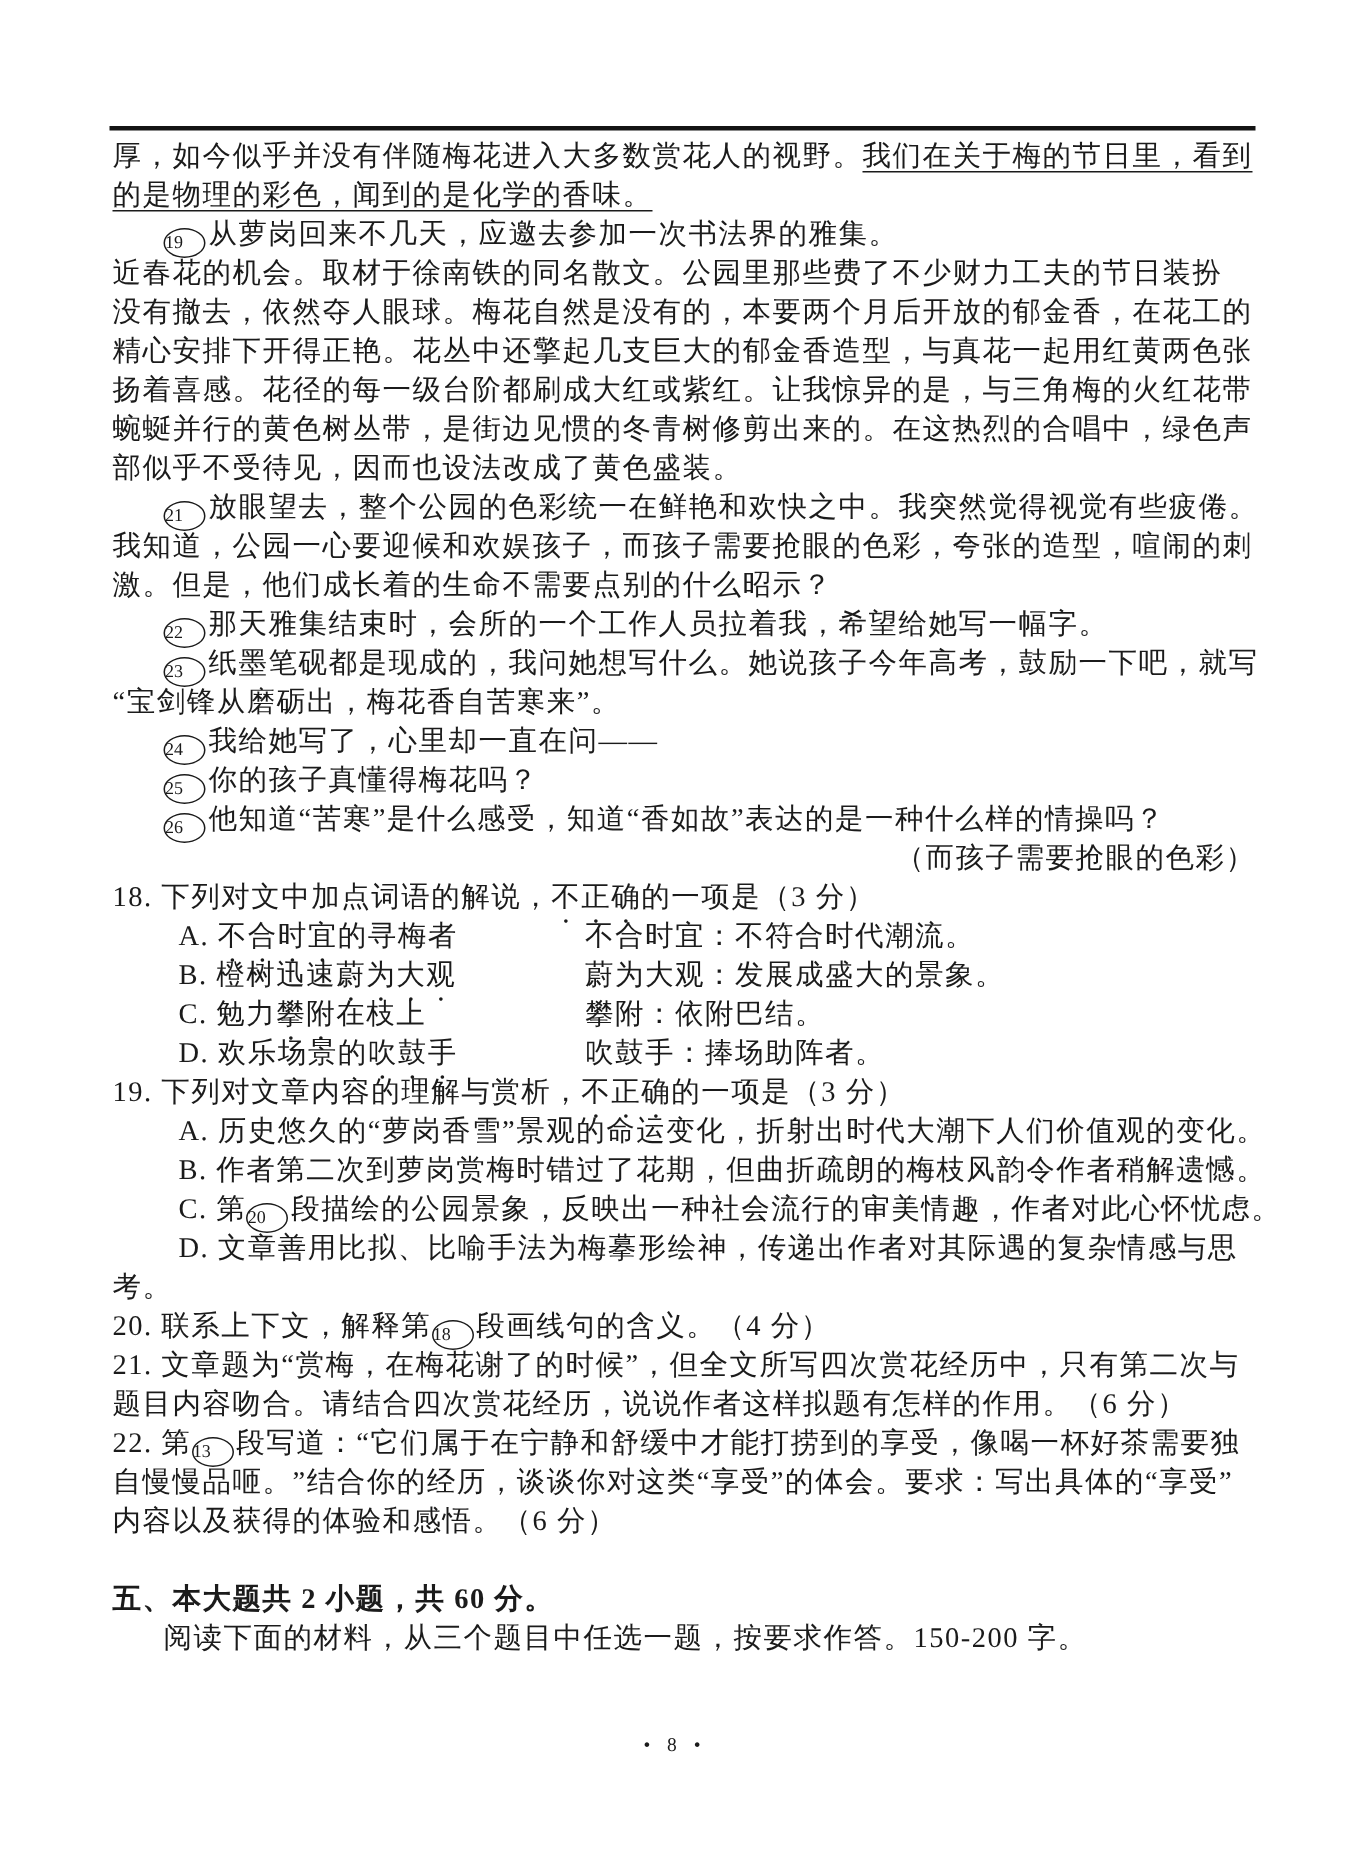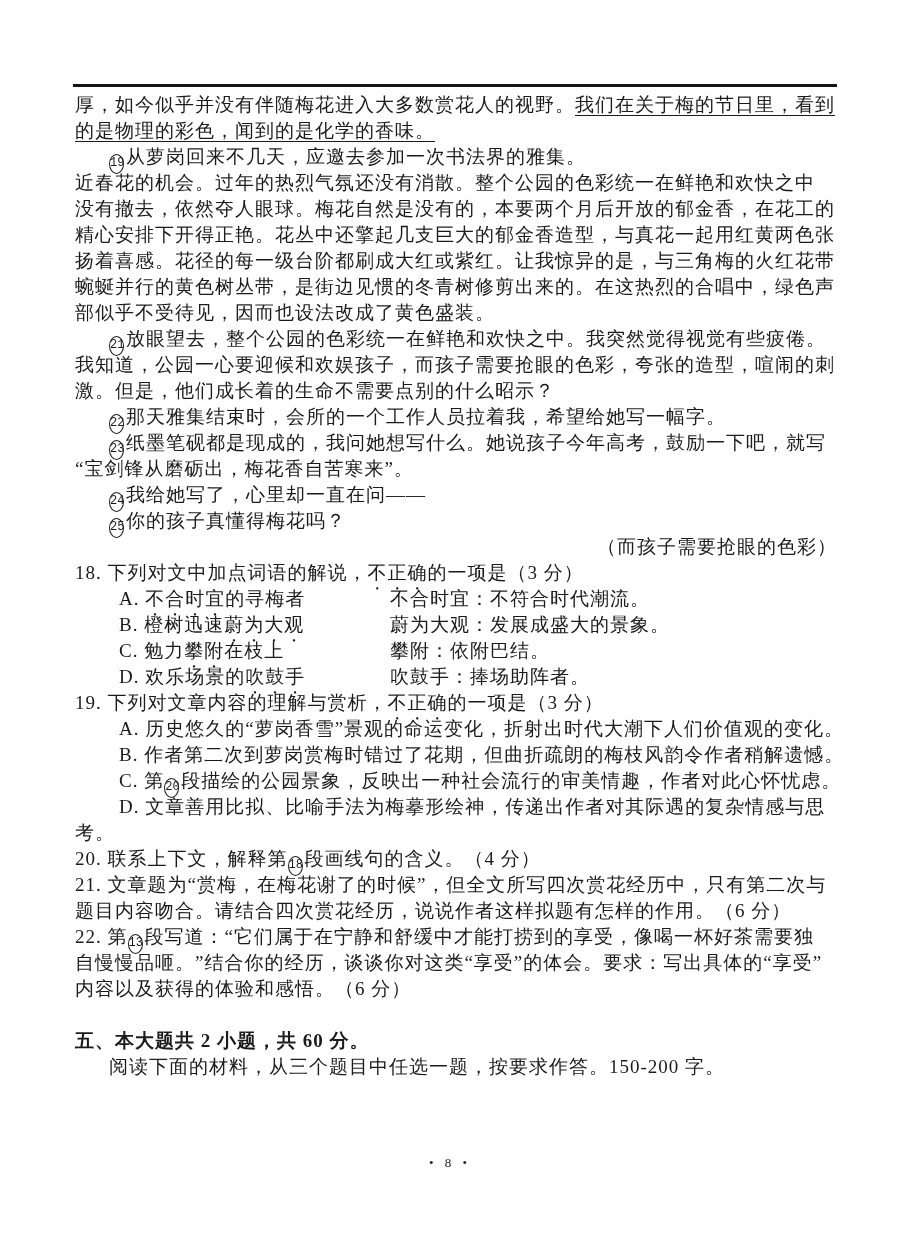--- a/index.html
+++ b/index.html
@@ -28,56 +28,57 @@
   .right{text-align:right;}
   .bold{font-weight:bold;}
   .ul{text-decoration:underline;text-underline-offset:4px;text-decoration-thickness:1px;}
   .emdot{
     -webkit-text-emphasis:filled dot #1b1b1b;
     text-emphasis:filled dot #1b1b1b;
     -webkit-text-emphasis-position:under;
     text-emphasis-position:under right;
   }
   .circ{
-    display:inline-block;width:15px;height:20px;box-sizing:border-box;
+    display:inline-block;width:28px;height:20px;box-sizing:border-box;
     border:1.5px solid #1b1b1b;border-radius:50%;
-    line-height:16px;text-align:right;
+    line-height:16px;text-align:left;
     font-size:12px;letter-spacing:0;
     vertical-align:-3px;margin:0 2px 0 0;
-    font-family:Liberation Mono, monospace;
+    font-family:Liberation Serif, serif;
   }
   .optleft{display:inline-block;width:271px;}
   .pagenum{
     position:absolute;left:0;top:1155px;width:100%;
     text-align:center;font-size:13px;letter-spacing:4px;color:#1b1b1b;
   }
 </style>
 </head>
 <body>
 
 <div class="page">
   <div class="top-rule"></div>
   <div class="content" id="content">
       <div class="line"><span class="">厚，如今似乎并没有伴随梅花进入大多数赏花人的视野。</span><span class="ul ">我们在关于梅的节日里，看到</span></div>
       <div class="line"><span class="ul ">的是物理的彩色，闻到的是化学的香味。</span></div>
       <div class="line ind-para"><span class="circ">19</span><span class="">从萝岗回来不几天，应邀去参加一次书法界的雅集。</span></div>
-      <div class="line"><span class="">近春花的机会。过年的热烈气氛还没有消散。整个公园的色彩统一在鲜艳和欢快之中</span></div>
+      <div class="line"><span class="">近春花的机会。取材于徐南铁的同名散文。公园里那些费了不少财力工夫的节日装扮</span></div>
       <div class="line"><span class="">没有撤去，依然夺人眼球。梅花自然是没有的，本要两个月后开放的郁金香，在花工的</span></div>
       <div class="line"><span class="">精心安排下开得正艳。花丛中还擎起几支巨大的郁金香造型，与真花一起用红黄两色张</span></div>
       <div class="line"><span class="">扬着喜感。花径的每一级台阶都刷成大红或紫红。让我惊异的是，与三角梅的火红花带</span></div>
       <div class="line"><span class="">蜿蜒并行的黄色树丛带，是街边见惯的冬青树修剪出来的。在这热烈的合唱中，绿色声</span></div>
       <div class="line"><span class="">部似乎不受待见，因而也设法改成了黄色盛装。</span></div>
       <div class="line ind-para"><span class="circ">21</span><span class="">放眼望去，整个公园的色彩统一在鲜艳和欢快之中。我突然觉得视觉有些疲倦。</span></div>
       <div class="line"><span class="">我知道，公园一心要迎候和欢娱孩子，而孩子需要抢眼的色彩，夸张的造型，喧闹的刺</span></div>
       <div class="line"><span class="">激。但是，他们成长着的生命不需要点别的什么昭示？</span></div>
       <div class="line ind-para"><span class="circ">22</span><span class="">那天雅集结束时，会所的一个工作人员拉着我，希望给她写一幅字。</span></div>
       <div class="line ind-para"><span class="circ">23</span><span class="">纸墨笔砚都是现成的，我问她想写什么。她说孩子今年高考，鼓励一下吧，就写</span></div>
       <div class="line"><span class="">“宝剑锋从磨砺出，梅花香自苦寒来”。</span></div>
       <div class="line ind-para"><span class="circ">24</span><span class="">我给她写了，心里却一直在问——</span></div>
       <div class="line ind-para"><span class="circ">25</span><span class="">你的孩子真懂得梅花吗？</span></div>
+      <div class="line ind-para"><span class="circ">26</span><span class="">他知道“苦寒”是什么感受，知道“香如故”表达的是一种什么样的情操吗？</span></div>
       <div class="line right"><span class="">（而孩子需要抢眼的色彩）</span></div>
       <div class="line"><span class="">18. 下列对文中加点词语的解说，</span><span class="emdot">不正确</span><span class="">的一项是（3 分）</span></div>
       <div class="line ind-opt"><span class="optleft"><span class="">A. </span><span class="emdot">不合时宜</span><span class="">的寻梅者</span></span><span><span class="">不合时宜：不符合时代潮流。</span></span></div>
       <div class="line ind-opt"><span class="optleft"><span class="">B. 橙树迅速</span><span class="emdot">蔚为大观</span></span><span><span class="">蔚为大观：发展成盛大的景象。</span></span></div>
       <div class="line ind-opt"><span class="optleft"><span class="">C. 勉力</span><span class="emdot">攀附</span><span class="">在枝上</span></span><span><span class="">攀附：依附巴结。</span></span></div>
       <div class="line ind-opt"><span class="optleft"><span class="">D. 欢乐场景的</span><span class="emdot">吹鼓手</span></span><span><span class="">吹鼓手：捧场助阵者。</span></span></div>
       <div class="line"><span class="">19. 下列对文章内容的理解与赏析，</span><span class="emdot">不正确</span><span class="">的一项是（3 分）</span></div>
       <div class="line ind-opt"><span class="">A. 历史悠久的“萝岗香雪”景观的命运变化，折射出时代大潮下人们价值观的变化。</span></div>
       <div class="line ind-opt"><span class="">B. 作者第二次到萝岗赏梅时错过了花期，但曲折疏朗的梅枝风韵令作者稍解遗憾。</span></div>
       <div class="line ind-opt"><span class="">C. 第</span><span class="circ">20</span><span class="">段描绘的公园景象，反映出一种社会流行的审美情趣，作者对此心怀忧虑。</span></div>

